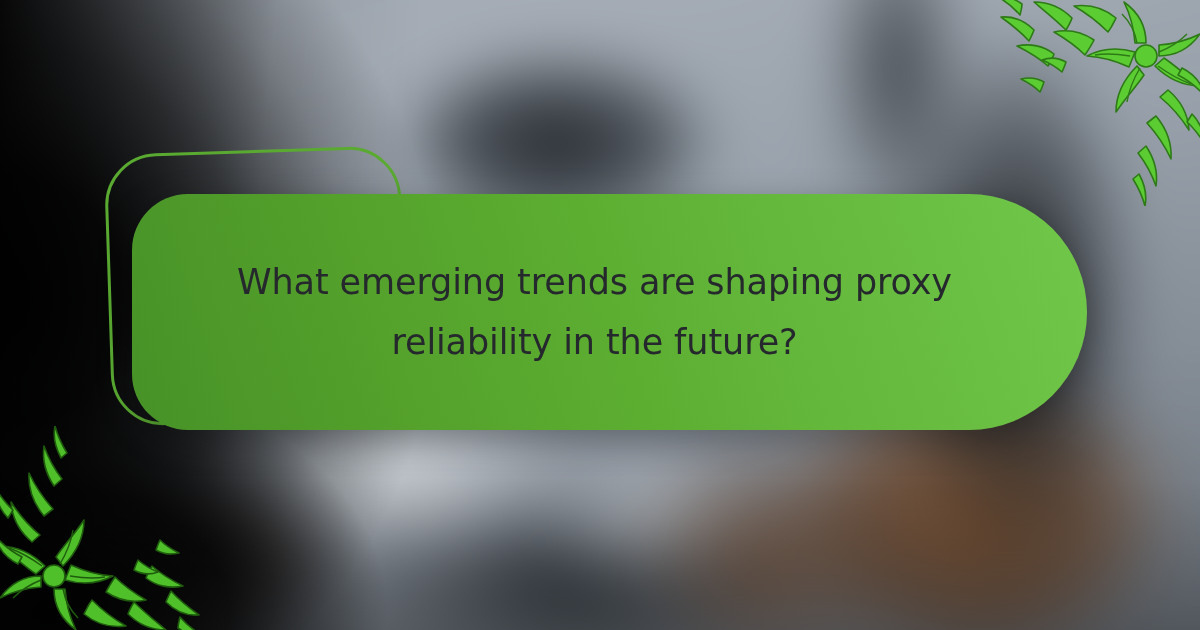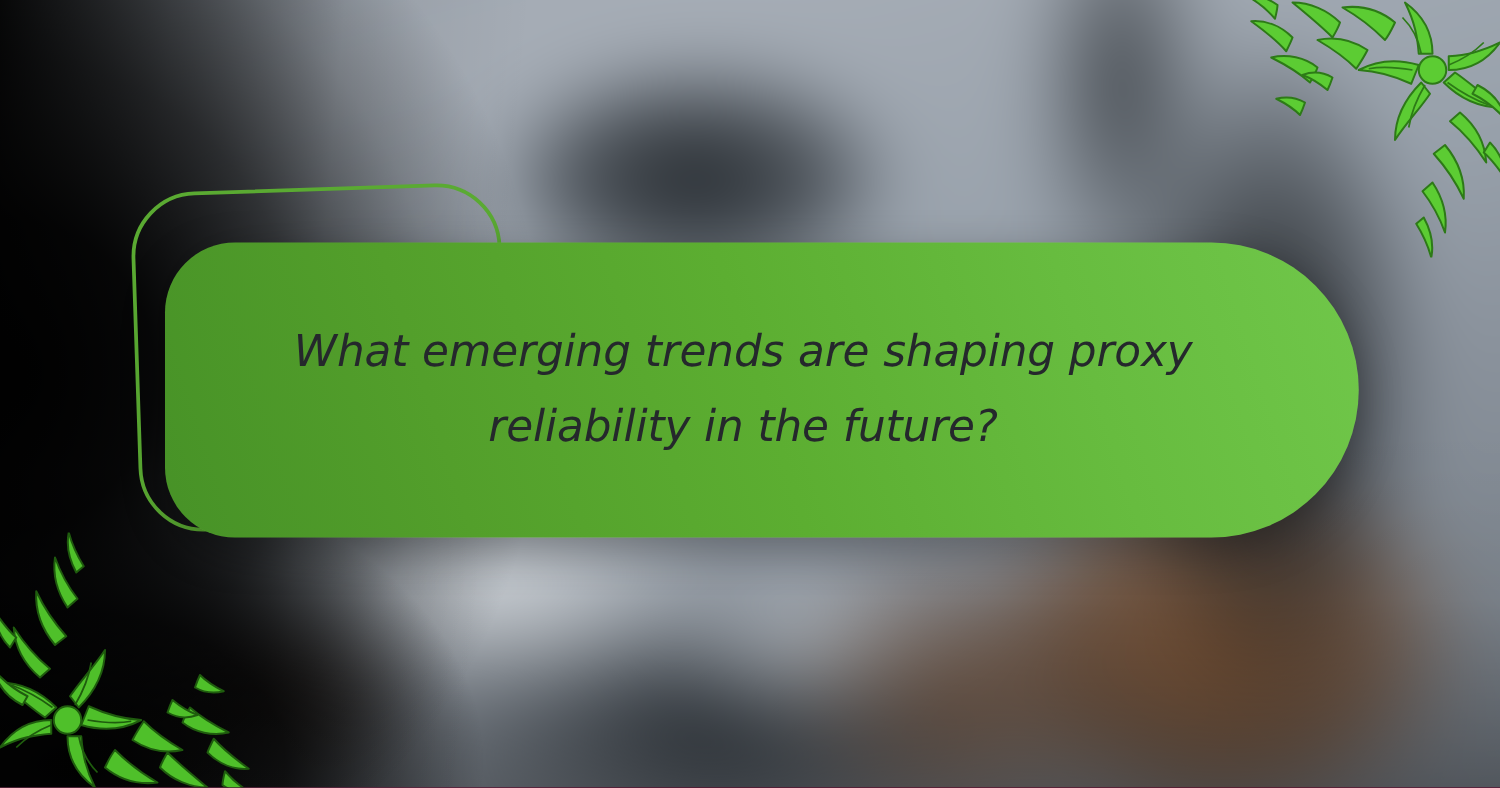--- a/index.html
+++ b/index.html
@@ -5,23 +5,22 @@
   html, body {
     margin: 0;
     padding: 0;
     background: #000;
   }
   #stage {
     position: relative;
     width: 1200px;
     height: 630px;
     overflow: hidden;
-    background: #be185d;
+    background: #a3a3a3;
     font-family: "DejaVu Sans", sans-serif;
-    font-style: italic;
   }
 
   
   .bg-photo {
     position: absolute;
     inset: -60px;
     background:
       
       radial-gradient(ellipse 210px 120px at 620px 215px, rgba(26,30,34,0.95) 0%, rgba(36,42,48,0.65) 45%, rgba(60,68,76,0) 72%),
       radial-gradient(ellipse 120px 70px at 640px 200px, rgba(200,205,210,0.55) 0%, rgba(190,196,202,0.0) 75%),

